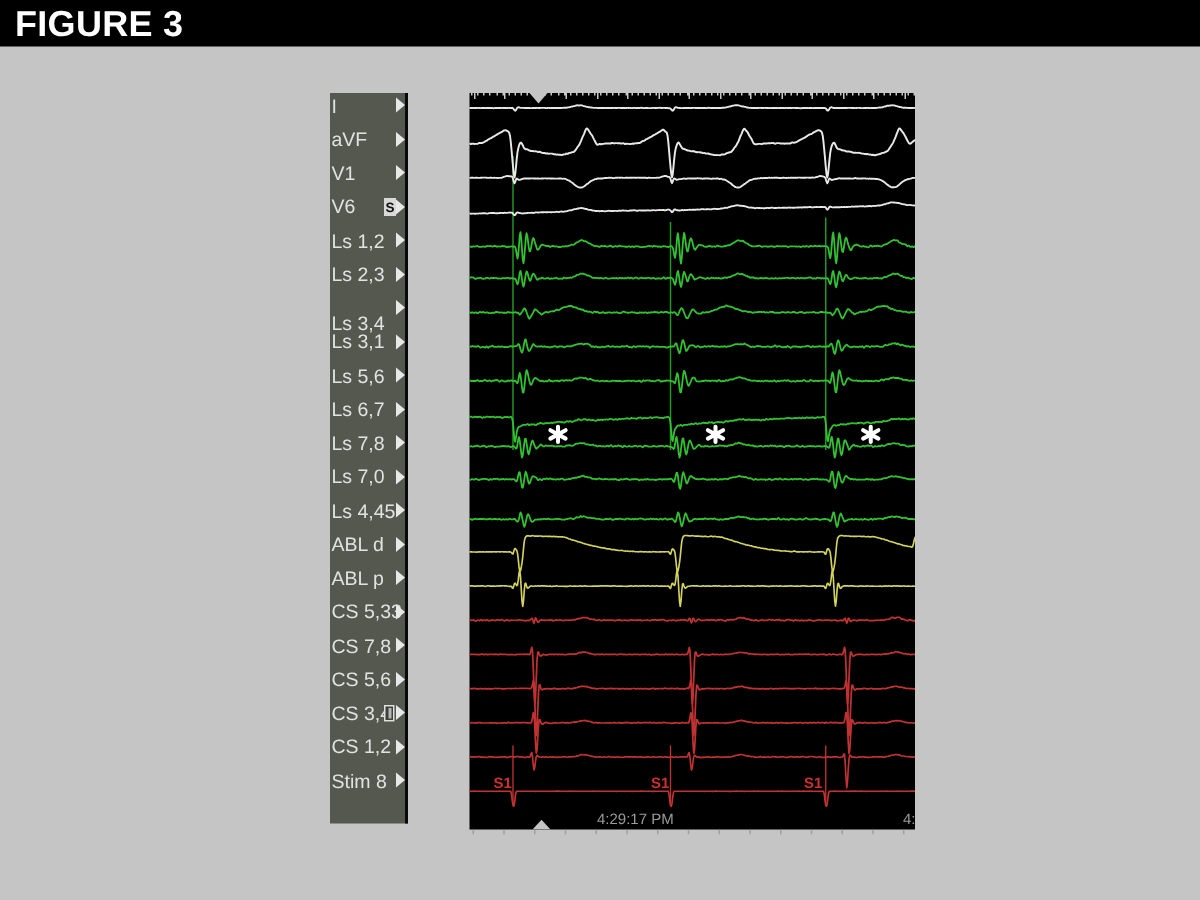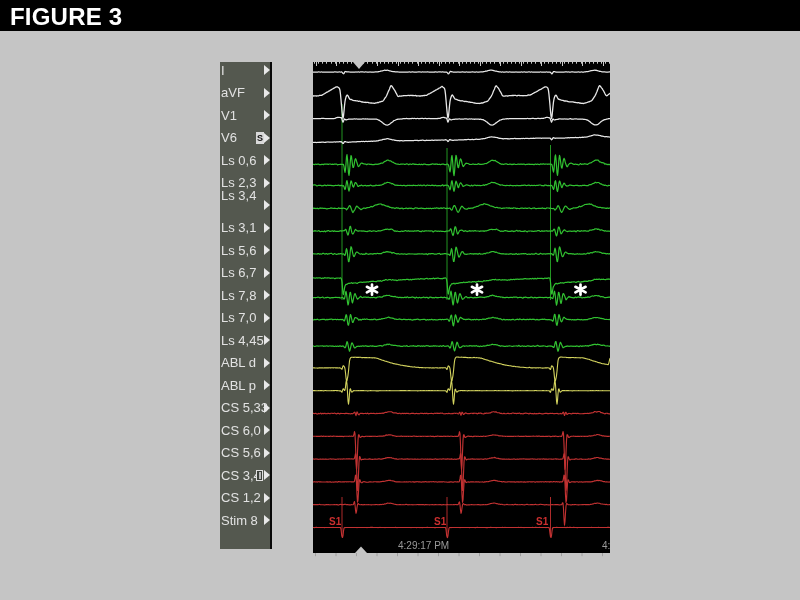--- a/index.html
+++ b/index.html
@@ -23,45 +23,45 @@
 <div id="panel">
 <div class="lab" style="top:1.8px">I</div>
 <div class="arr" style="top:3.3px"></div>
 <div class="lab" style="top:24.3px">aVF</div>
 <div class="arr" style="top:25.8px"></div>
 <div class="lab" style="top:46.8px">V1</div>
 <div class="arr" style="top:48.3px"></div>
 <div class="lab" style="top:69.3px">V6</div>
 <div class="ibox" style="top:70.3px">S</div>
 <div class="arr" style="top:70.8px"></div>
-<div class="lab" style="top:91.8px">Ls 0,6</div>
+<div class="lab" style="top:91.8px">Ls 1,2</div>
 <div class="arr" style="top:93.3px"></div>
 <div class="lab" style="top:114.3px">Ls 2,3</div>
 <div class="arr" style="top:115.8px"></div>
-<div class="lab" style="top:127px">Ls 3,4</div>
+<div class="lab" style="top:147px">Ls 3,4</div>
 <div class="arr" style="top:138.3px"></div>
 <div class="lab" style="top:159.3px">Ls 3,1</div>
 <div class="arr" style="top:160.8px"></div>
 <div class="lab" style="top:181.8px">Ls 5,6</div>
 <div class="arr" style="top:183.3px"></div>
 <div class="lab" style="top:204.3px">Ls 6,7</div>
 <div class="arr" style="top:205.8px"></div>
 <div class="lab" style="top:226.8px">Ls 7,8</div>
 <div class="arr" style="top:228.3px"></div>
 <div class="lab" style="top:249.3px">Ls 7,0</div>
 <div class="arr" style="top:250.8px"></div>
 <div class="lab" style="top:271.8px">Ls 4,45</div>
 <div class="arr" style="top:273.3px"></div>
 <div class="lab" style="top:294.3px">ABL d</div>
 <div class="arr" style="top:295.8px"></div>
 <div class="lab" style="top:316.8px">ABL p</div>
 <div class="arr" style="top:318.3px"></div>
 <div class="lab" style="top:339.3px">CS 5,33</div>
 <div class="arr" style="top:340.8px"></div>
-<div class="lab" style="top:361.8px">CS 6,0</div>
+<div class="lab" style="top:361.8px">CS 7,8</div>
 <div class="arr" style="top:363.3px"></div>
 <div class="lab" style="top:384.3px">CS 5,6</div>
 <div class="arr" style="top:385.8px"></div>
 <div class="lab" style="top:406.8px">CS 3,4</div>
 <div class="tbox" style="top:407.8px">
       <i></i>
     </div>
 <div class="arr" style="top:408.3px"></div>
 <div class="lab" style="top:429.3px">CS 1,2</div>
 <div class="arr" style="top:430.8px"></div>

